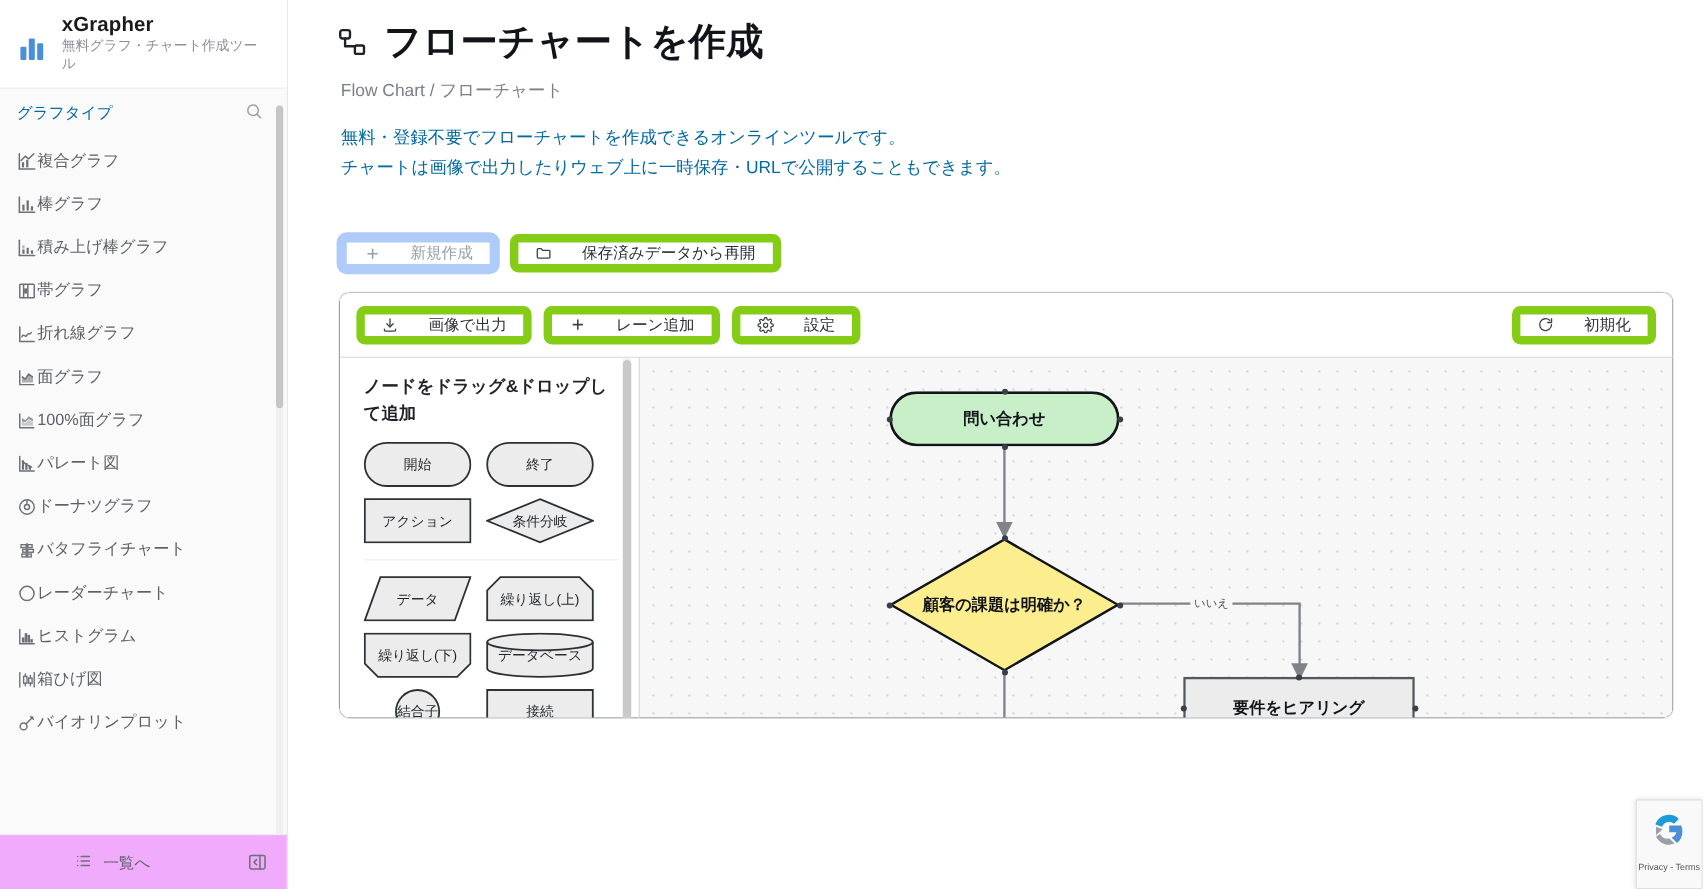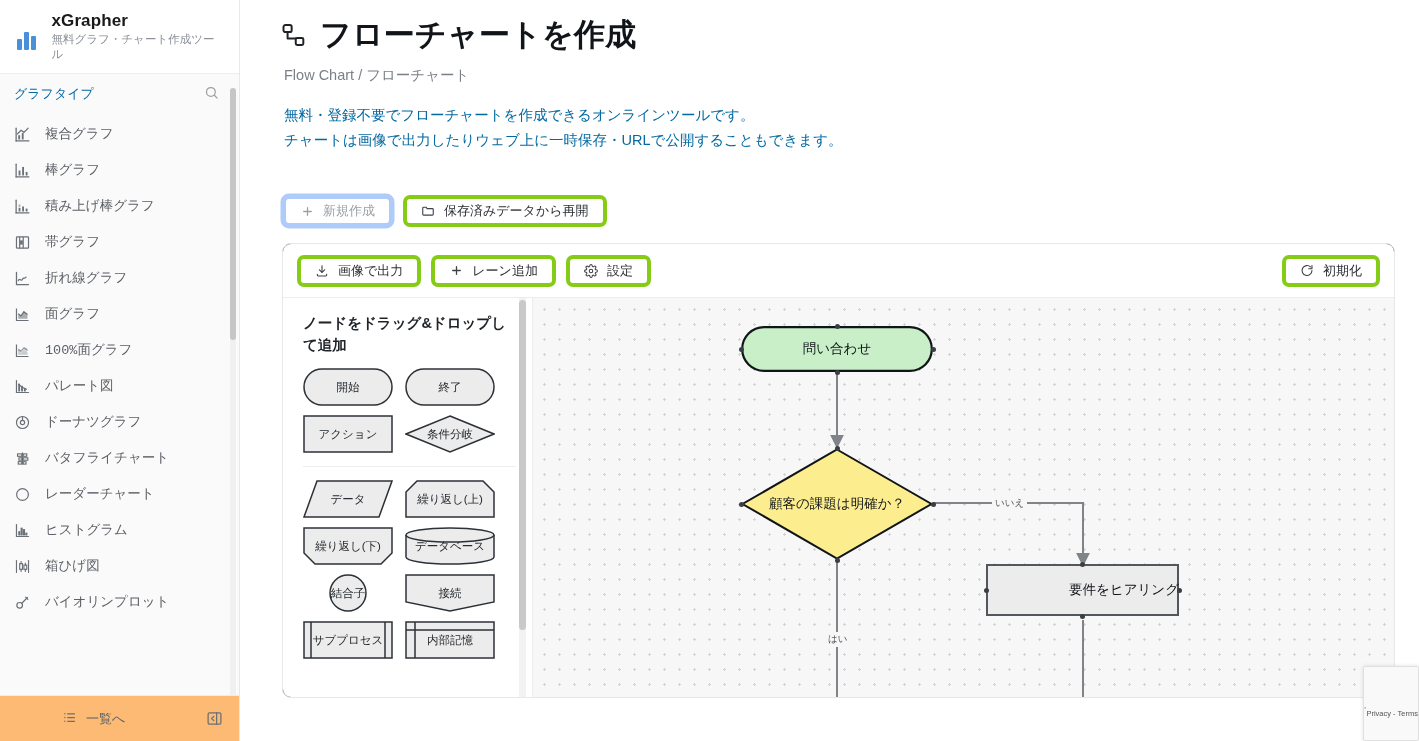--- a/index.html
+++ b/index.html
@@ -36,64 +36,64 @@
   .brand-name { font-size: 17px; font-weight: bold; color: #1a1a1a; letter-spacing: .1px; line-height: 20px; }
   .brand-sub { font-size: 11.5px; color: #8a8f98; line-height: 15px; }
 
   .sb-scroll { position: relative; flex: 1; overflow: hidden; }
   .sb-search {
     height: 40px; display: flex; align-items: center; justify-content: space-between;
     padding: 0 20px 0 14px; color: #0369a1; font-size: 13px;
   }
   .sb-list { padding-top: 2px; }
   .sb-item {
-    height: 36px; display: flex; align-items: center; gap: 14px;
-    padding: 0 14px; cursor: pointer; font-family: Liberation Mono, monospace;
+    height: 36px; display: flex; align-items: center; 
+    padding: 0 14px; cursor: pointer;
   }
   .sb-ico { width: 17px; height: 17px; flex: 0 0 17px; color: #6b7076; display: block; }
   .sb-ico svg { display: block; width: 17px; height: 17px; }
   .sb-label { font-size: 13.5px; color: #5c6066; white-space: nowrap; }
 
   .sb-track { position: absolute; top: 14px; right: 3px; width: 6px; height: 620px; background: #f0f0f0; border-radius: 3px; }
   .sb-thumb { position: absolute; top: 0; left: 0; width: 6px; height: 252px; background: #c6c6c6; border-radius: 3px; }
 
   .sb-foot {
-    height: 46px; border-top: 1px solid #ededed; background: #fdba74;
+    height: 46px; border-top: 1px solid #ededed; background: #f0abfc;
     display: flex; align-items: center; justify-content: space-between;
     padding: 0 14px 0 62px;
   }
   .sb-foot-left { display: flex; align-items: center; gap: 9px; color: #5c6066; font-size: 13px; }
   .sb-foot-btn { width: 22px; height: 22px; color: #6b7076; display: flex; align-items: center; justify-content: center; cursor: pointer; }
 
   
   .main { flex: 1; height: 741px; overflow: hidden; position: relative; padding: 0 24px 0 40px; }
   .page-head { padding-top: 14px; }
   .title-row { display: flex; align-items: center; gap: 12px; }
   .title-ico { width: 28px; height: 28px; color: #1f2328; flex: 0 0 28px; }
   .title-ico svg { display: block; width: 28px; height: 28px; }
   .page-title { font-size: 31px; font-weight: bold; letter-spacing: .2px; line-height: 42px; color: #111418; }
   .page-sub { font-size: 14.5px; color: #7b8088; margin-top: 10px; margin-left: 4px; }
   .page-desc { margin-top: 18px; margin-left: 4px; font-size: 14.5px; color: #0369a1; line-height: 24.5px; }
 
   .btn-row { display: flex; gap: 10px; margin-top: 43px; margin-left: 2px; }
   .btn {
-    height: 32px; display: inline-flex; align-items: center; gap: 9px;
-    padding: 0 14px; border: 4px solid #84cc16; border-radius: 7px;
+    height: 32px; display: inline-flex; align-items: center; gap: 25px;
+    padding: 0 14px; border: 7px solid #84cc16; border-radius: 7px;
     background: #ffffff; font-size: 13px; color: #2b2f36; cursor: pointer; white-space: nowrap; justify-content: flex-end;
   }
   .btn svg { display: block; }
   .btn.focused { border-color: #aecbfa; box-shadow: 0 0 0 1.5px #aecbfa; color: #9aa0a6; }
   .btn.focused .btn-ico { color: #9aa0a6; }
   .btn-ico { width: 14px; height: 14px; display: flex; align-items: center; justify-content: center; color: #3c4248; }
 
   
   .editor {
     margin-top: 16px; margin-left: 2px;
     border: 1px solid #e6e8eb; border-radius: 9px; background: #000000;
-    height: 455px; overflow: hidden; position: relative;
+    height: 356px; overflow: hidden; position: relative;
   }
   .toolbar {
     height: 54px; display: flex; align-items: center; justify-content: space-between;
     padding: 0 14px; border-bottom: 1px solid #ededf0; background: #fff;
   }
   .toolbar-left { display: flex; gap: 10px; }
 
   .workspace { display: flex; height: 401px; }
   .palette {
     width: 250px; flex: 0 0 250px; background: #fff;
@@ -114,35 +114,35 @@
   .canvas {
     flex: 1; position: relative; overflow: hidden;
     background-color: #f7f7f7;
     background-image: radial-gradient(circle, #d4d4d4 1px, transparent 1.1px);
     background-size: 15px 15px;
     background-position: 4px 4px;
   }
   .canvas svg { position: absolute; left: 0; top: 0; }
 
   .fnode { position: absolute; display: flex; align-items: center; justify-content: center; }
-  .fnode .lbl { position: relative; z-index: 3; font-size: 13.5px; font-weight: normal; color: #111418; white-space: nowrap; }
+  .fnode .lbl { position: relative; z-index: 3; font-size: 13.5px; font-weight: bold; color: #111418; white-space: nowrap; }
   .fnode svg.shape { position: absolute; inset: 0; z-index: 1; }
   .port { position: absolute; width: 5px; height: 5px; border-radius: 50%; background: #3a3f45; z-index: 4; }
 
   .edge-label {
     position: absolute; z-index: 5; background: #f7f7f7;
     font-size: 9.5px; color: #4b5157; padding: 1px 3px; white-space: nowrap;
   }
 
   
   .recaptcha {
     position: absolute; right: 0px; bottom: 0px; width: 56px; height: 75px;
     background: #f9f9f9; border: 1px solid #e0e0e0; border-radius: 2px;
     box-shadow: 0 0 4px rgba(0,0,0,.12);
-    display: flex; align-items: center; justify-content: flex-start;
+    display: flex; flex-direction: column; align-items: center; justify-content: flex-start;
     padding-top: 9px; z-index: 60;
   }
   .recaptcha .rc-logo { width: 32px; height: 32px; }
   .recaptcha .rc-txt { font-size: 7.5px; color: #555; margin-top: 10px; white-space: nowrap; }
 </style>
 </head>
 <body>
 
 <div id="app">
 
@@ -586,21 +586,21 @@
             <svg class="shape" viewBox="0 0 192 112" preserveAspectRatio="none">
               <polygon points="96,1.5 190.5,56 96,110.5 1.5,56" fill="#fcee8f" stroke="#111418" stroke-width="2" vector-effect="non-scaling-stroke"></polygon>
             </svg>
             <span class="lbl">顧客の課題は明確か？</span>
             <span class="port" style="left:93.5px; top:-2.5px;"></span>
             <span class="port" style="left:93.5px; top:109.5px;"></span>
             <span class="port" style="left:-2.5px; top:53.5px;"></span>
             <span class="port" style="left:189.5px; top:53.5px;"></span>
           </div>
 
-          <div class="fnode" style="left:453px; top:266px; width:193px; height:52px;justify-content:flex-end;">
+          <div class="fnode" style="left:453px; top:266px; width:193px; height:52px;">
             <svg class="shape" viewBox="0 0 193 52" preserveAspectRatio="none">
               <rect x="1" y="1" width="191" height="50" fill="#ececec" stroke="#51575d" stroke-width="2" vector-effect="non-scaling-stroke"></rect>
             </svg>
             <span class="lbl">要件をヒアリング</span>
             <span class="port" style="left:94px; top:-2.5px;"></span>
             <span class="port" style="left:94px; top:49.5px;"></span>
             <span class="port" style="left:-2.5px; top:23.5px;"></span>
             <span class="port" style="left:190.5px; top:23.5px;"></span>
           </div>
 

